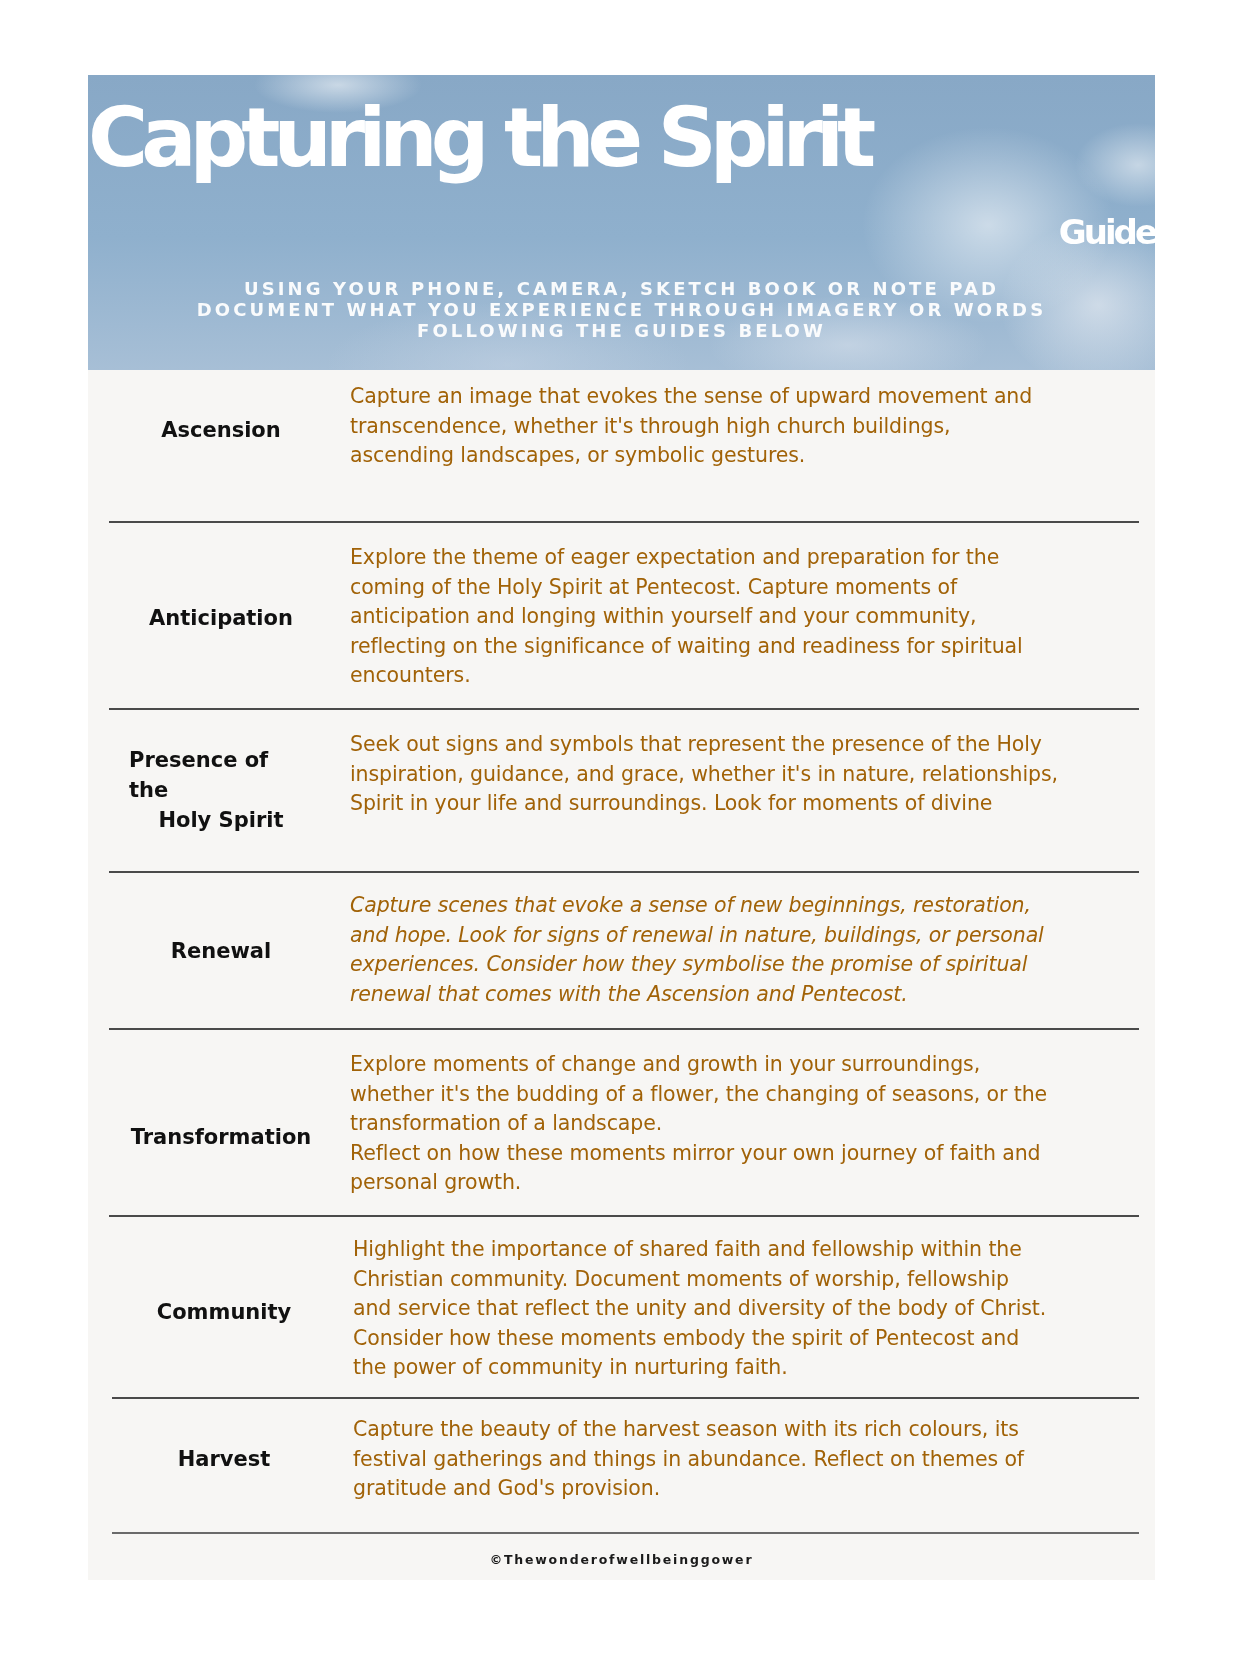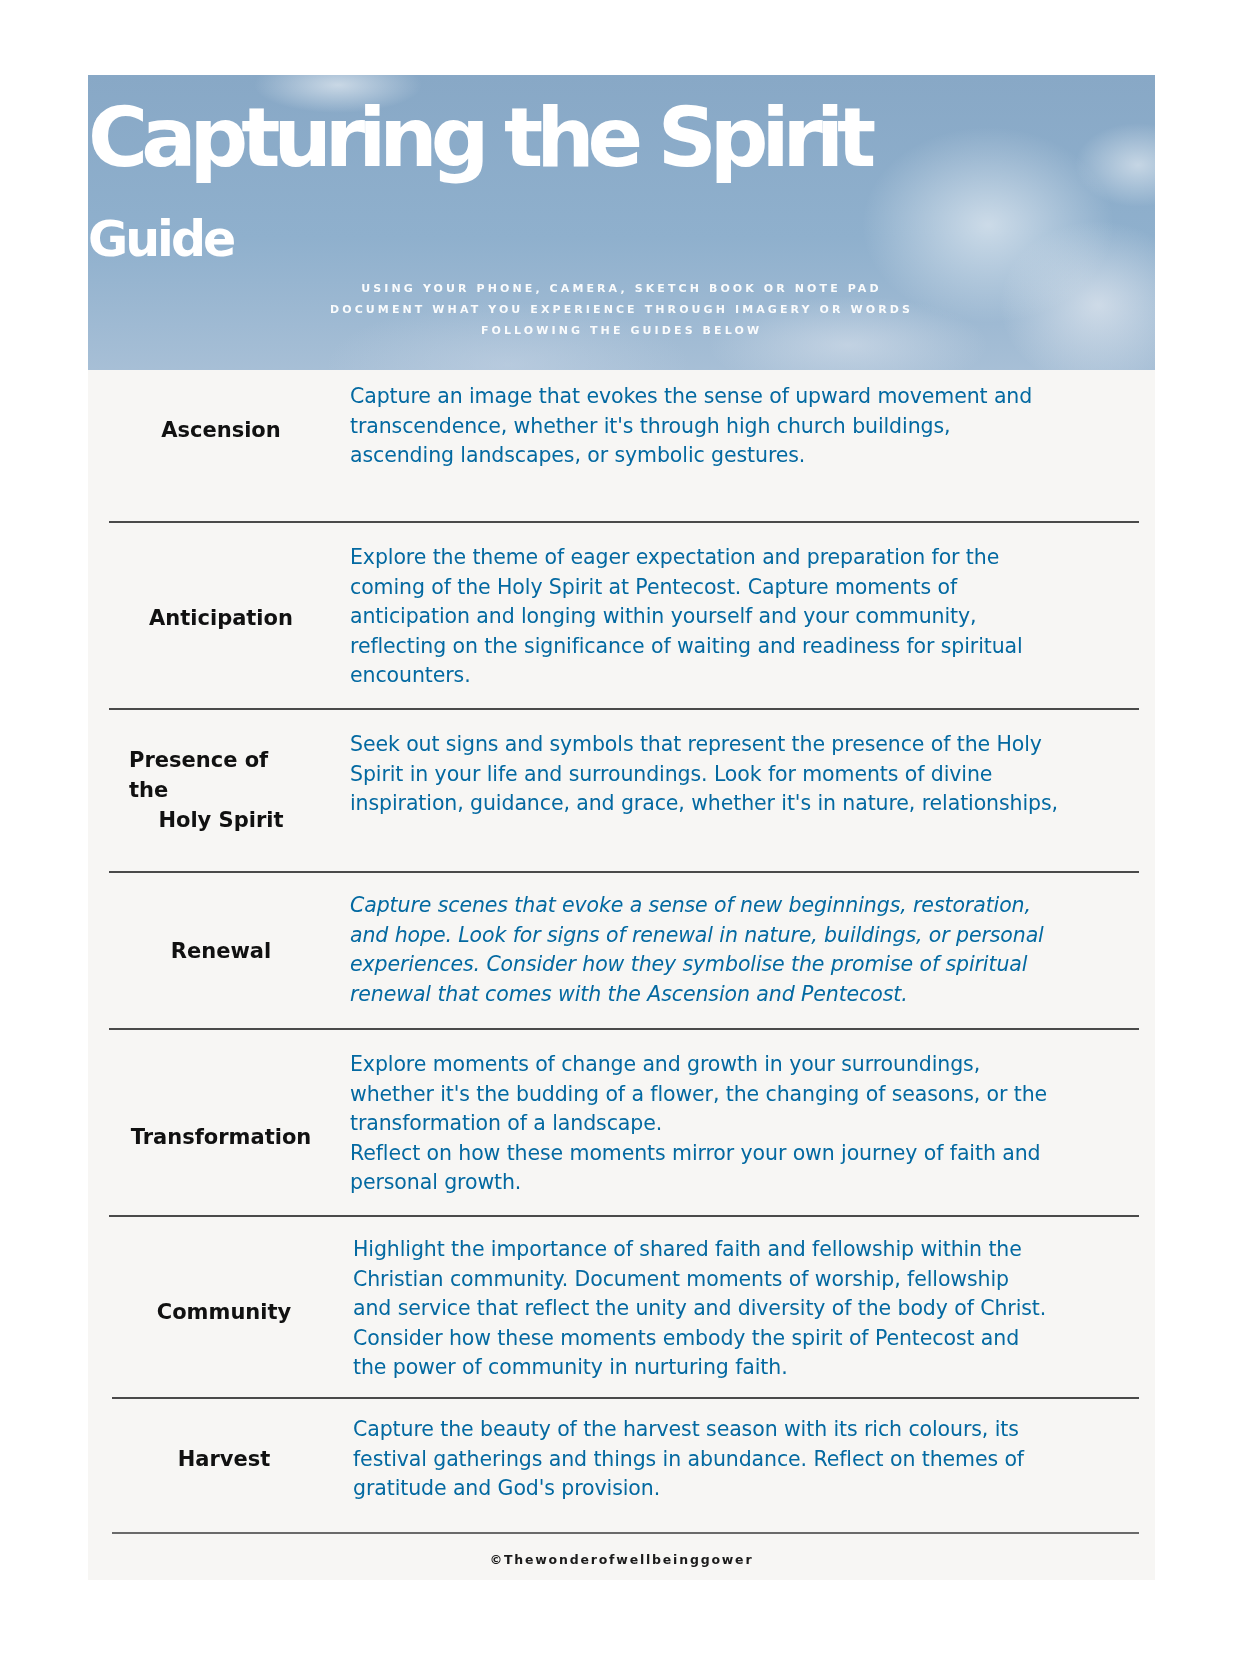--- a/index.html
+++ b/index.html
@@ -21,43 +21,43 @@
       radial-gradient(ellipse 200px 70px at 760px 270px, rgba(220,228,238,0.55), rgba(255,255,255,0) 70%),
       radial-gradient(ellipse 260px 90px at 420px 290px, rgba(200,214,230,0.5), rgba(255,255,255,0) 70%),
       linear-gradient(180deg, #88a8c6 0%, #8fb0cd 55%, #a7bfd6 100%);
   }
   .title {
     position: absolute; left: 0; width: 100%; top: 22px; text-align: left;
     font-family: "DejaVu Sans", sans-serif; font-weight: bold; font-size: 82px;
     letter-spacing: -7px; color: #ffffff; line-height: 1; white-space: nowrap;
   }
   .subtitle {
-    position: absolute; left: 0; width: 100%; top: 140px; text-align: left;
-    font-family: "DejaVu Sans", sans-serif; font-weight: bold; font-size: 49px;
+    position: absolute; left: 0; width: 100%; top: 140px; text-align: right;
+    font-family: "DejaVu Sans", sans-serif; font-weight: bold; font-size: 34px;
     letter-spacing: -3px; color: #ffffff; line-height: 1;
   }
   .instructions {
     position: absolute; left: 0; width: 100%; top: 203px; text-align: center;
-    font-family: "DejaVu Sans", sans-serif; font-weight: bold; font-size: 11px;
+    font-family: "DejaVu Sans", sans-serif; font-weight: bold; font-size: 18px;
     letter-spacing: 3.1px; color: #ffffff; line-height: 21px; opacity: 0.95;
   }
   .instructions div { white-space: nowrap; }
 
   .row {
     position: absolute; left: 0; width: 1067px;
   }
   .row .label {
     position: absolute; left: 41px; width: 184px; top: 0; bottom: 0;
     display: flex; align-items: center; justify-content: center; text-align: left;
     font-family: "DejaVu Sans", sans-serif; font-weight: bold; font-size: 21px; line-height: 30px;
     color: #111111;
   }
   .row .desc {
     position: absolute; left: 262px; width: 780px; font-family: "DejaVu Sans", sans-serif;
-    font-size: 20.5px; line-height: 29.6px; color: #0369a1; letter-spacing: -0.1px;
+    font-size: 20.5px; line-height: 29.6px; color: #a16207; letter-spacing: -0.1px;
   }
   .row .desc div { white-space: nowrap; }
   .sep {
     position: absolute; height: 2px; background: #4a4a4a;
   }
   .footer {
     position: absolute; left: 0; width: 1067px; top: 1477px; text-align: center;
     font-family: "DejaVu Sans", sans-serif; font-weight: bold; font-size: 12.5px;
     letter-spacing: 1.8px; color: #1a1a1a;
   }
@@ -102,22 +102,22 @@
   </div>
   <div class="sep" style="top:633px;left:21px;width:1030px;"></div>
 
   <div class="row" style="top:635px;height:181px;">
     <div class="label" style="top:20px;bottom:auto;height:120px;flex-direction:column;">
       <span>Presence of the</span>
       <span>Holy Spirit</span>
     </div>
     <div class="desc" style="top:20px;">
       <div>Seek out signs and symbols that represent the presence of the Holy</div>
+      <div>inspiration, guidance, and grace, whether it's in nature, relationships,</div>
       <div>Spirit in your life and surroundings. Look for moments of divine</div>
-      <div>inspiration, guidance, and grace, whether it's in nature, relationships,</div>
     </div>
   </div>
   <div class="sep" style="top:796px;left:21px;width:1030px;"></div>
 
   <div class="row" style="top:798px;height:156px;">
     <div class="label" style="top:18px;bottom:auto;height:120px;">
       <span>Renewal</span>
     </div>
     <div class="desc" style="top:18px;font-style:italic;">
       <div>Capture scenes that evoke a sense of new beginnings, restoration,</div>

